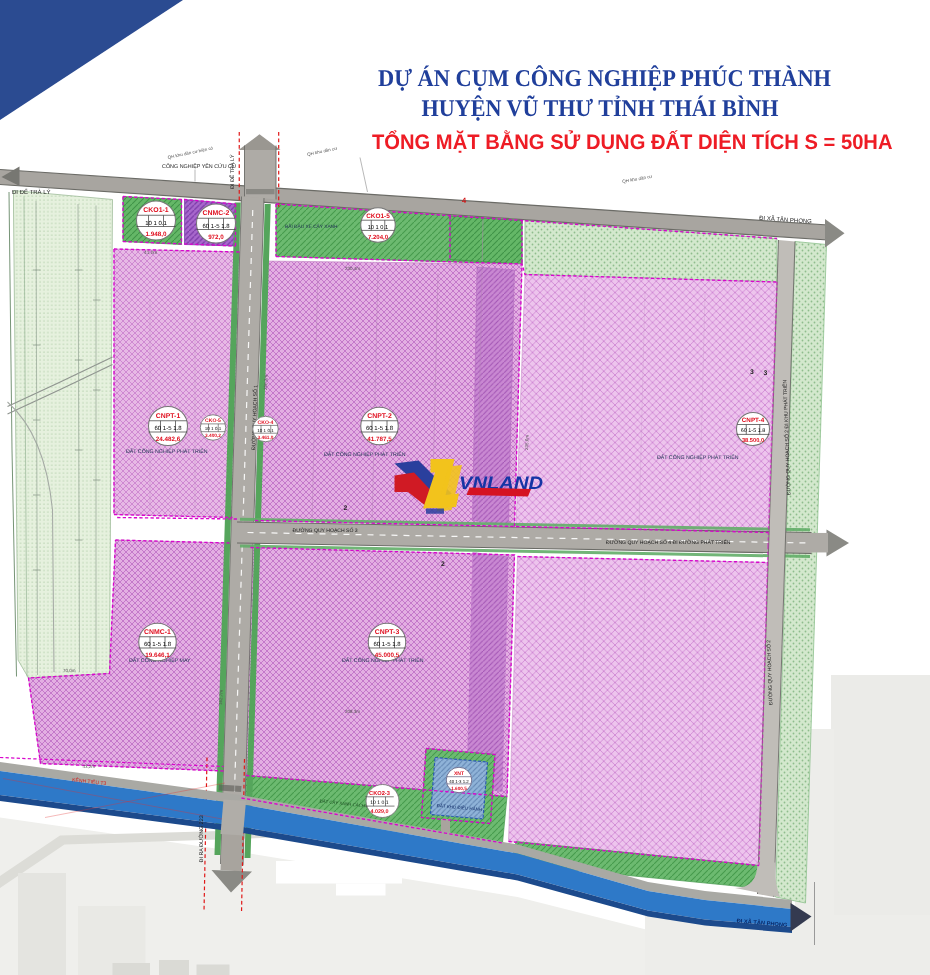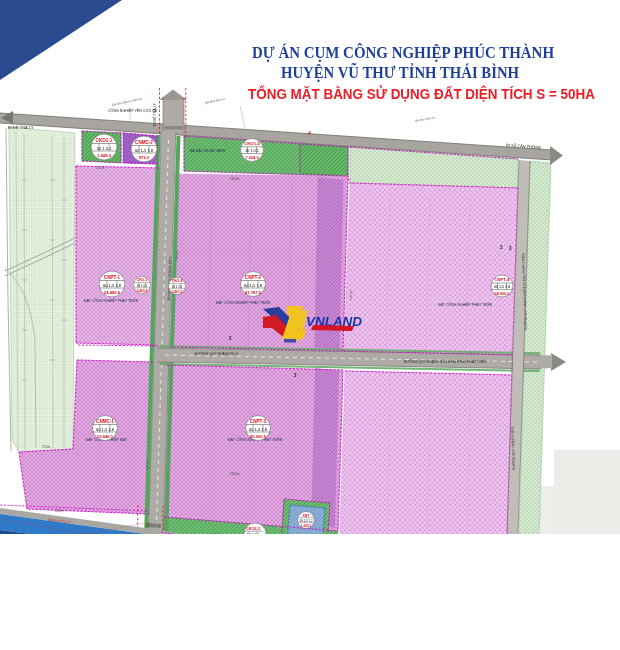--- a/index.html
+++ b/index.html
@@ -1,16 +1,16 @@
 <!DOCTYPE html>
 <html><head>
 <meta charset="utf-8">
 <style>
 html,body{margin:0;padding:0;background:#ffffff;}
-#wrap{width:620px;height:534px;position:relative;overflow:hidden;font-family:"Liberation Sans",sans-serif;}
+#wrap{width:620px;height:650px;position:relative;overflow:hidden;font-family:"Liberation Sans",sans-serif;}
 svg{display:block;}
 .t1{font-family:"Liberation Serif",serif;font-weight:bold;fill:#203f9b;}
 .lbl{font-family:"Liberation Sans",sans-serif;fill:#222222;}
 .dim{font-family:"Liberation Sans",sans-serif;fill:#555555;}
 </style>
 </head>
 <body>
 <div id="wrap">
 <svg width="620" height="650" viewBox="0 0 620 650">
 <defs>

